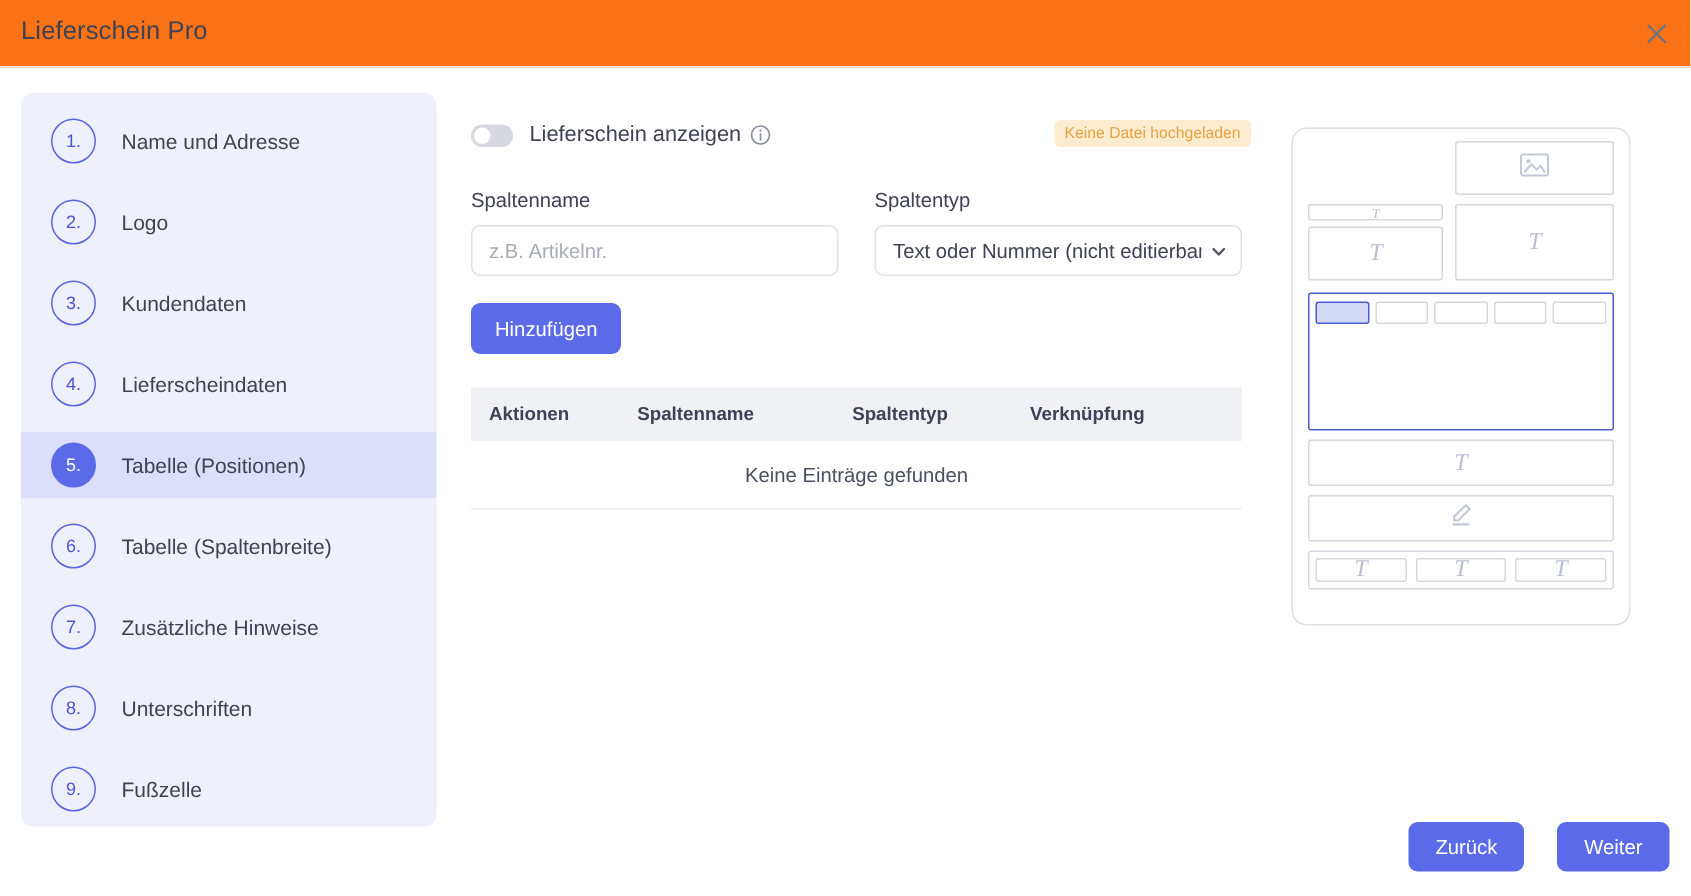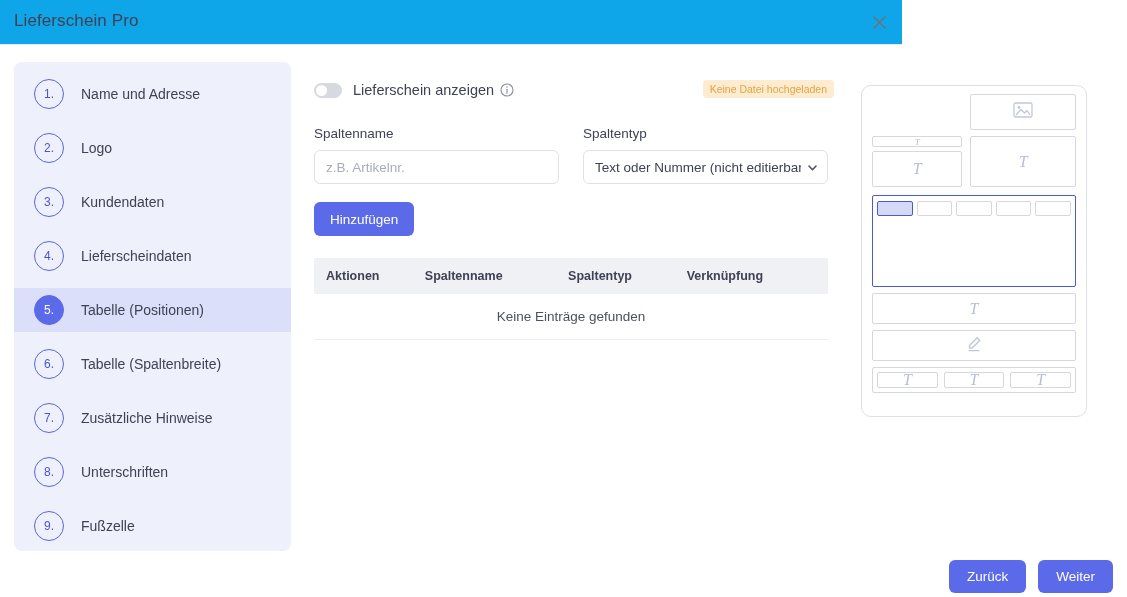--- a/index.html
+++ b/index.html
@@ -9,22 +9,22 @@
     background: #ffffff;
     font-family: "Liberation Sans", sans-serif;
     color: #3f4254;
     overflow: hidden;
   }
 
   .app { position: relative; width: 1127px; height: 597px; background:#fff; }
 
   
   .header {
-    position: absolute; left:0; top:0; width:902px; height:45px;
-    border-bottom: 1px solid #e9ecef; background:#0ea5e9;
+    position: absolute; left:0; top:0; width:1127px; height:45px;
+    border-bottom: 1px solid #e9ecef; background:#f97316;
   }
   .header-title {
     position:absolute; left:14px; top:11px;
     font-size:17px; font-weight:400; color:#3f4254; letter-spacing:.1px;
   }
   .close-btn {
     position:absolute; right:6px; top:5px; width:34px; height:34px;
     display:flex; align-items:center; justify-content:center;
     cursor:pointer; color:#6b7280;
   }
@@ -149,21 +149,21 @@
   .pv-cells { display:flex; gap:4px; }
   .pv-cell { height:15px; flex:1; border:1px solid #d5d8e0; border-radius:2px; background:#fff; }
   .pv-cell.sel { background:#d3d9f6; border:1.5px solid #4a5bd0; }
   .pv-row { height:31px; margin-top:6px; }
   .pv-footer { display:flex; gap:6px; margin-top:6px; height:26px; border:1.5px solid #d5d8e0;
                border-radius:2px; padding:4px; }
   .pv-footer .pv-box { flex:1; }
   .pencil { color:#c3c8d8; }
 
   
-  .footer { position:absolute; right:14px; bottom:4px; display:flex; gap:12px;padding-left:36px; }
+  .footer { position:absolute; right:14px; bottom:16px; display:flex; gap:22px;padding-left:36px; }
   .footer .btn-primary { height:33px; padding:0 18px; }
 </style>
 </head>
 <body>
 
 <div class="app">
 
   <div class="header">
     <div class="header-title">Lieferschein Pro</div>
     <div class="close-btn">

